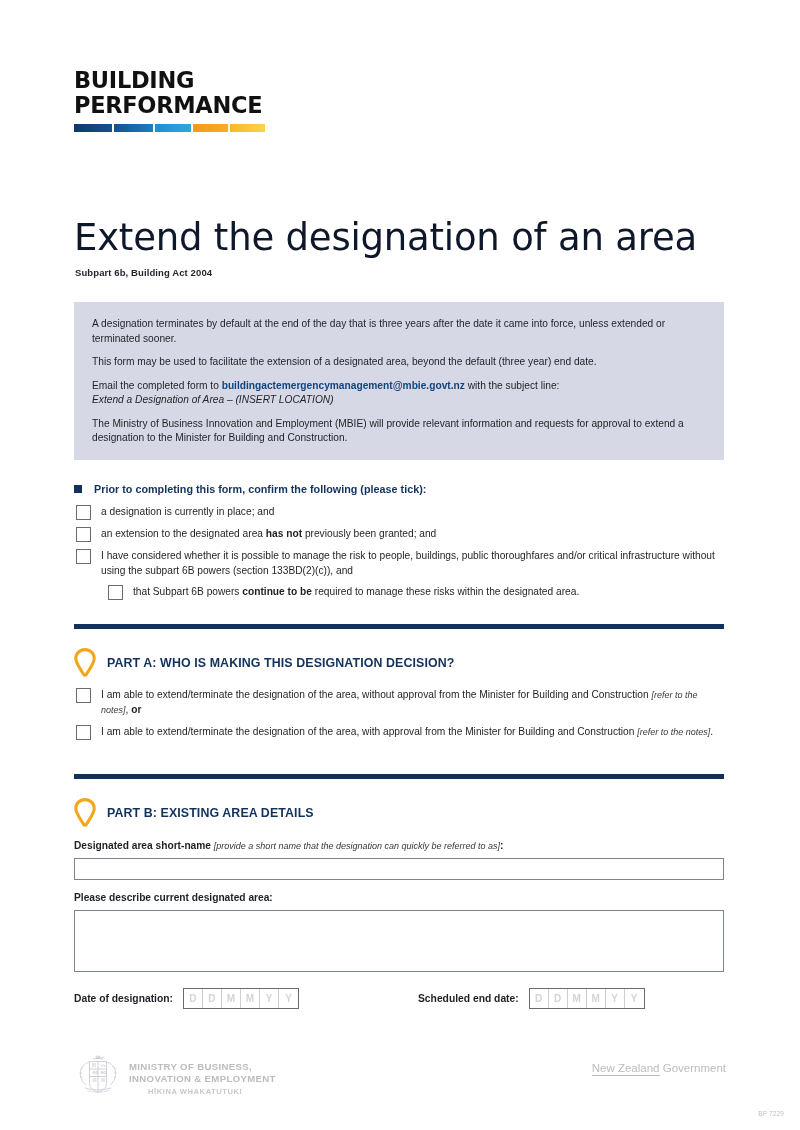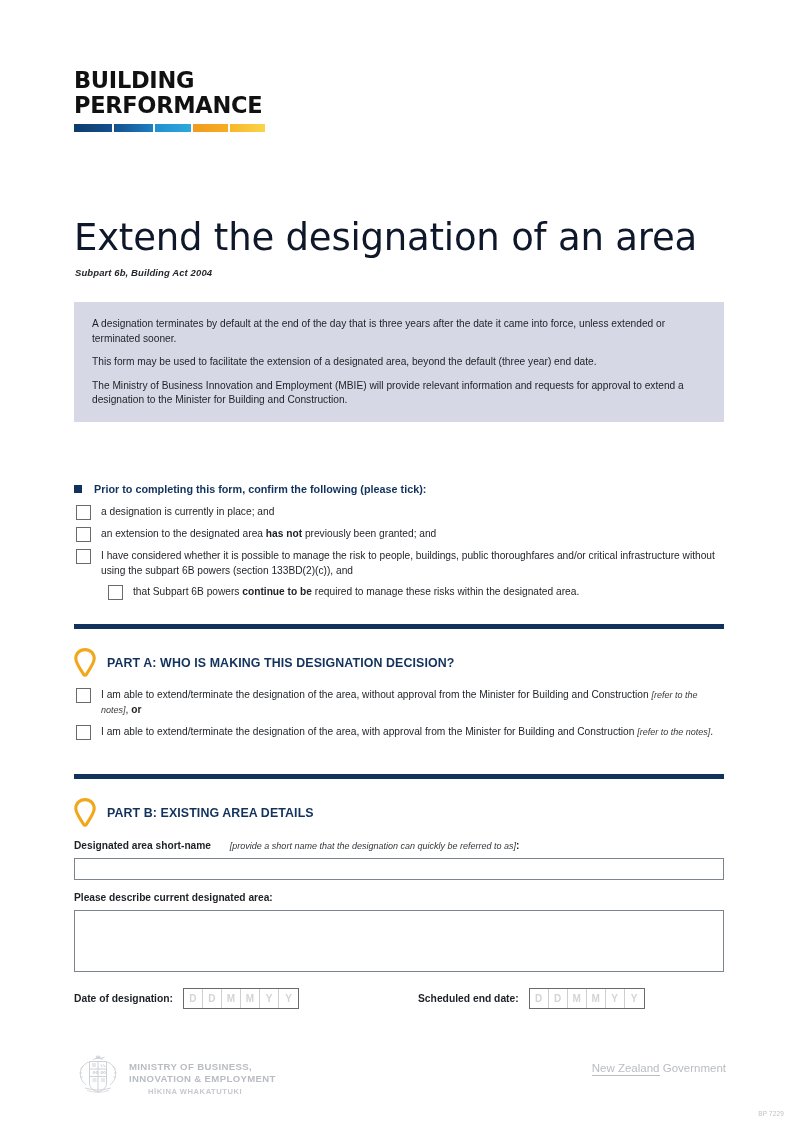--- a/index.html
+++ b/index.html
@@ -62,21 +62,20 @@
     font-size: 37px;
     line-height: 44px;
     color: #0f172a;
     letter-spacing: -0.2px;
   }
   .subtitle {
     position: absolute;
     left: 75px;
     top: 267px;
     font-size: 9.5px;
-    font-style: italic;
     font-weight: 600;
     color: #24272c;
     letter-spacing: 0.1px;
   }
 
   
   .infobox {
     position: absolute;
     left: 74px;
     top: 302px;
@@ -182,21 +181,20 @@
     left: 74px;
     font-size: 10.2px;
     font-weight: 700;
     color: #1d2025;
   }
   .fieldlabel i {
     font-weight: 400;
     font-style: italic;
     font-size: 9px;
     color: #33363b;
-    margin-left: 16px;
   }
   .textinput {
     position: absolute;
     left: 74px;
     width: 650px;
     border: 1.1px solid #7d8491;
     background: #fff;
   }
 
   
@@ -288,20 +286,21 @@
       <span class="lb5"></span>
     </div>
   </div>
 
   <div class="title">Extend the designation of an area</div>
   <div class="subtitle">Subpart 6b, Building Act 2004</div>
 
   <div class="infobox">
     <p>A designation terminates by default at the end of the day that is three years after the date it came into force, unless extended or terminated sooner.</p>
     <p>This form may be used to facilitate the extension of a designated area, beyond the default (three year) end date.</p>
+    <p><span>Email the completed form to </span><span class="email">buildingactemergencymanagement@mbie.govt.nz</span><span> with the subject line:</span><br><span class="ital">Extend a Designation of Area – (INSERT LOCATION)</span></p>
     <p>The Ministry of Business Innovation and Employment (MBIE) will provide relevant information and requests for approval to extend a designation to the Minister for Building and Construction.</p>
   </div>
 
 
   <div class="prior-head">
     <span class="sq-bullet"></span>
     <span class="txt">Prior to completing this form, confirm the following (please tick):</span>
   </div>
 
   <div class="cbrow" style="left:76px; top:527px; width:640px;">

